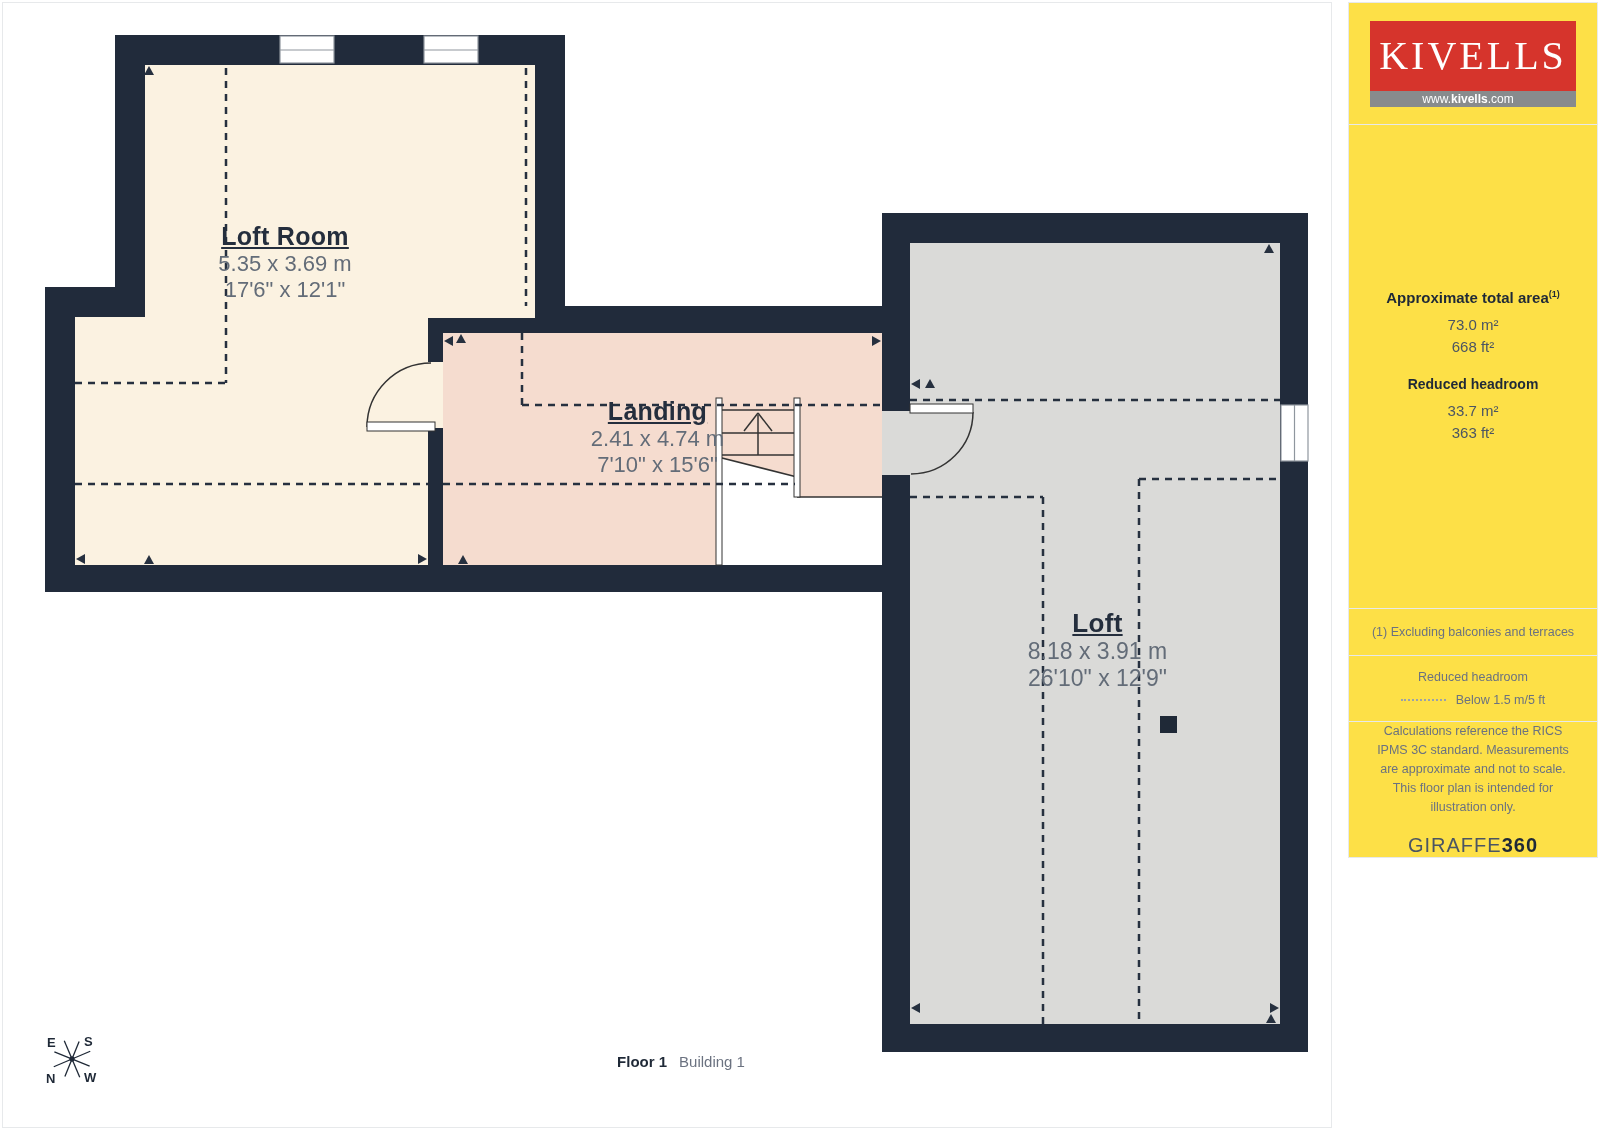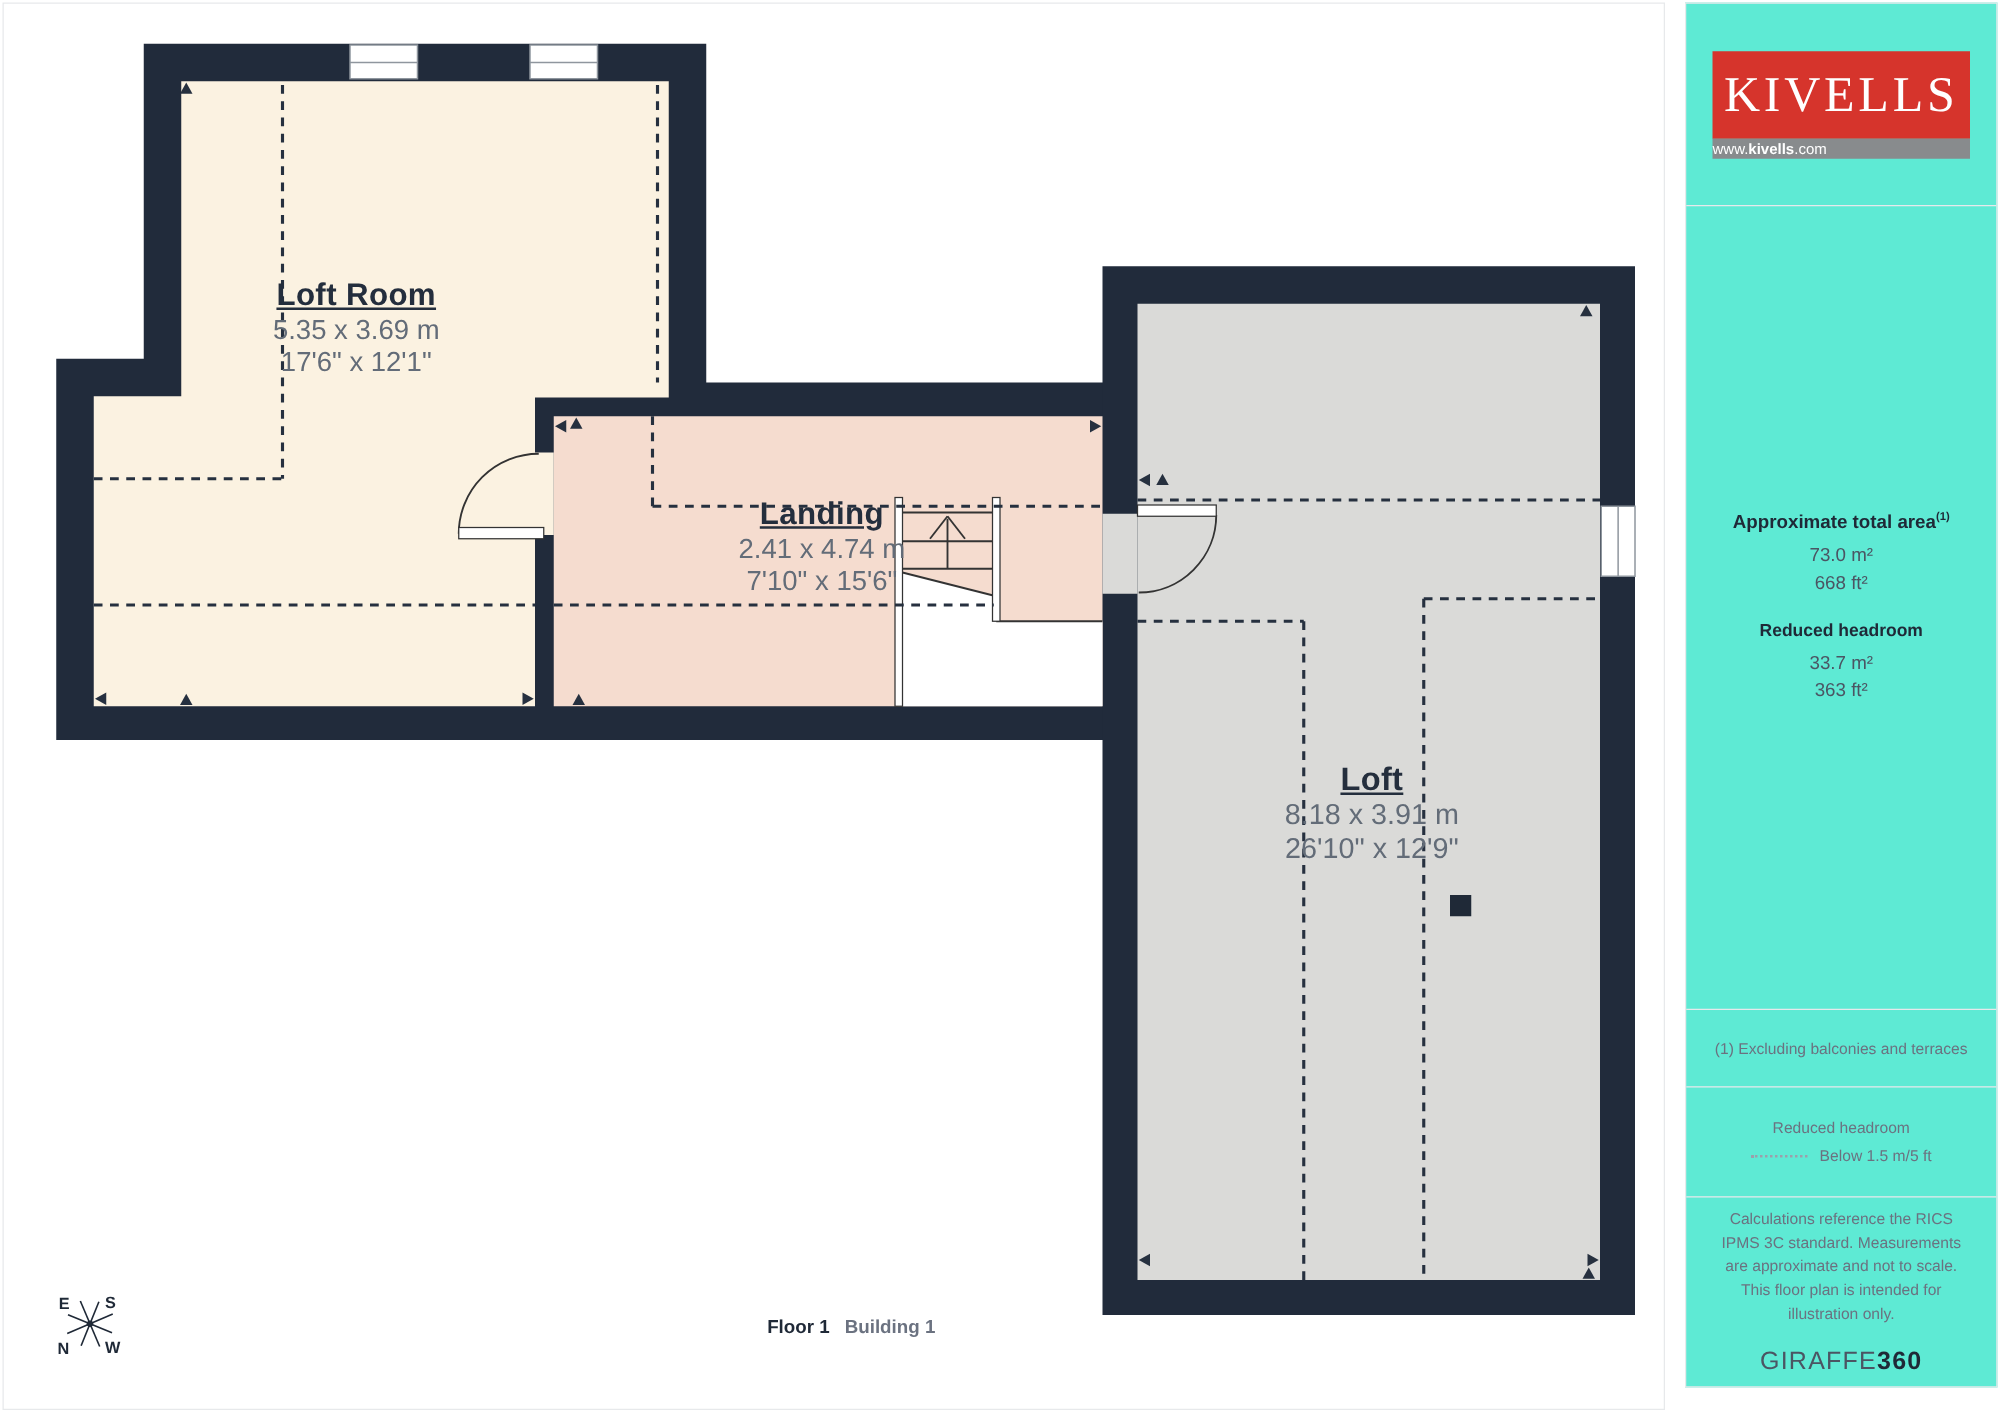--- a/index.html
+++ b/index.html
@@ -16,33 +16,33 @@
   .label-loft .rname { font-size:26px;margin-top:20px; }
   .label-loft .rdim  { font-size:23px; line-height:27px; }
 
   
   .compass-letter { position:absolute; font-size:13px; font-weight:bold; color:#1f2937; }
 
   
   .floor-footer { position:absolute; left:563px; top:1053px; width:200px; text-align:center;
                   font-size:15px; white-space:nowrap; }
   .floor-footer .f-bold { font-weight:bold; color:#1f2937;margin-left:36px; }
-  .floor-footer .f-gray { color:#6b7280; margin-left:12px;font-weight:bold; }
-
-  
-  .sidebar { position:absolute; left:1348px; top:2px; width:250px; height:1108px;
-             background:#5eead4; border:1px solid #e7e9eb; display:flex; flex-direction:column; }
+  .floor-footer .f-gray { color:#6b7280; margin-left:12px; }
+
+  
+  .sidebar { position:absolute; left:1348px; top:2px; width:250px; height:856px;
+             background:#fde047; border:1px solid #e7e9eb; display:flex; flex-direction:column; }
   .sb-sec { border-bottom:1px solid #e7e9eb; display:flex; flex-direction:column;
             align-items:center; justify-content:center; }
   .sec-logo { height:162px; }
   .logo-box { width:206px; }
   .logo-red { background:#d6342c; height:70px; display:flex; align-items:center; justify-content:center; }
   .logo-red span { color:#fff; font-family:"Liberation Serif", serif; font-size:40px; letter-spacing:3px; }
   .logo-bar { background:#888b8d; height:16px; color:#fff; font-size:12px; line-height:16px;
-              text-align:left; padding-right:10px; }
+              text-align:center; padding-right:10px; }
   .logo-bar b { font-weight:bold; }
   .sec-info { height:643px; text-align:center; }
   .sb-title { font-size:15px; font-weight:bold; color:#1f2937; }
   .sb-title sup { font-size:9px; }
   .sb-val { font-size:15px; color:#4b5563; line-height:22px; }
   .gap8 { height:8px; } .gap18 { height:18px; }
   .sec-footnote { height:62px; font-size:12.5px; color:#6b7280; }
   .sec-legend { height:88px; font-size:12.5px; color:#6b7280; }
   .legend-row { display:flex; align-items:center; gap:10px; margin-top:9px; }
   .legend-dash { width:45px; border-top:2px dotted #9aa1ab; display:inline-block; }

